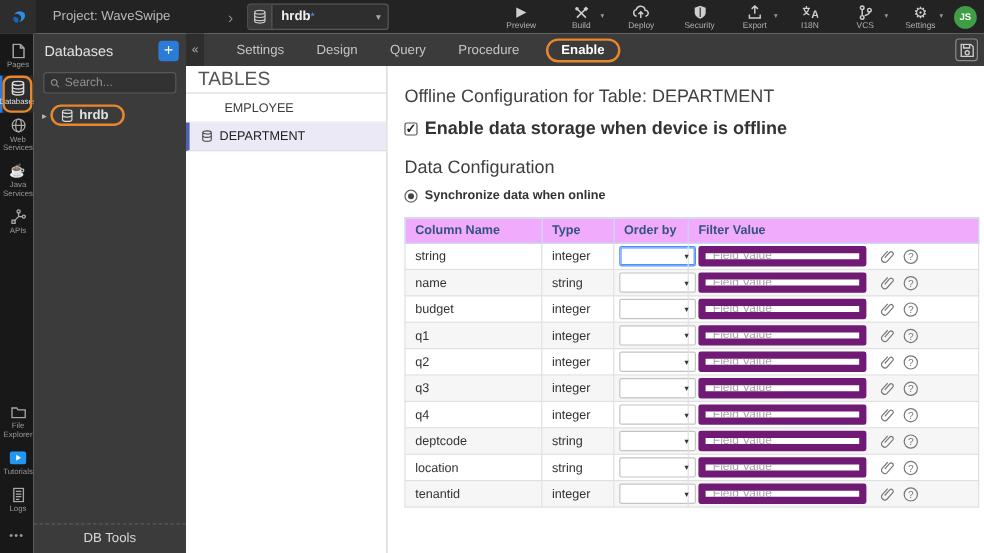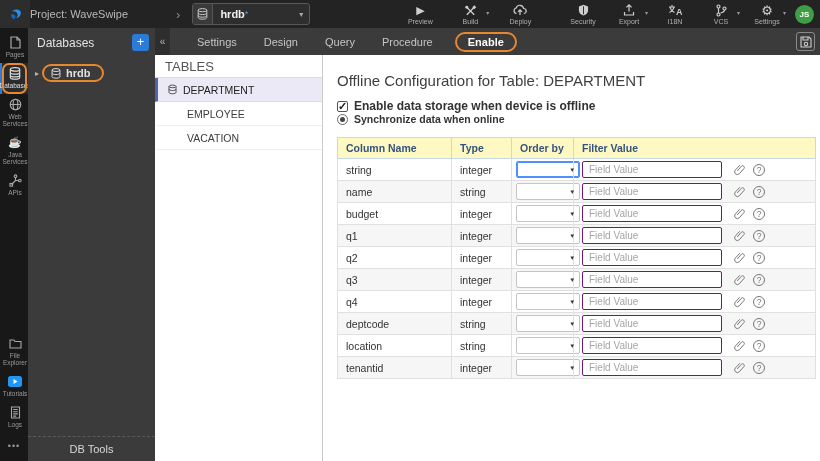--- a/index.html
+++ b/index.html
@@ -3,21 +3,21 @@
 <meta charset="utf-8">
 <style>
   * { margin:0; padding:0; box-sizing:border-box; }
   html,body { width:820px; height:461px; overflow:hidden; }
   body { font-family:"Liberation Sans", sans-serif; background:#fff; }
   .app { width:820px; height:461px; display:flex; flex-direction:column; }
 
   
   .topbar { height:28px; background:#232323; display:flex; align-items:center; flex:0 0 28px; }
   .logo-box { width:30px; height:28px; background:#2d2d2d; display:flex; align-items:center; justify-content:center; }
-  .project-label { color:#b8b8b8; font-size:11px; white-space:nowrap; }
+  .project-label { color:#b8b8b8; font-size:11px; margin-left:14px; white-space:nowrap; }
   .crumb-chev { color:#8a8a8a; font-size:13px; margin:0 12px 0 48px; }
   .db-selector { display:flex; align-items:center; height:22px; background:#2e2e2e; border:1px solid #585858; border-radius:3px; width:118px; }
   .db-selector .dbsel-iconbox { width:20px; height:20px; background:#3a3a3a; border-right:1px solid #555; display:flex; align-items:center; justify-content:center; }
   .db-selector .dbsel-label { color:#f0f0f0; font-size:11px; margin-left:7px; font-weight:bold; }
   .db-selector .dirty-dot { color:#4aa3ff; font-size:9px; vertical-align:super; line-height:0; }
   .db-selector .dbsel-caret { margin-left:auto; margin-right:6px; color:#aaa; font-size:8px; }
   .tb-group { display:flex; align-items:flex-start; }
   .tb-left { margin-left:92px; gap:14px; }
   .tb-right { margin-left:auto; gap:10px; margin-right:6px; align-items:center; }
   .tb-item { display:flex; flex-direction:column; align-items:center; width:36px; cursor:pointer; position:relative; }
@@ -57,52 +57,52 @@
   .tabbar { height:27px; background:#3b3b3b; display:flex; align-items:center; flex:0 0 27px; position:relative; }
   .collapse-btn { width:15px; height:27px; background:#2e2e2e; color:#b5b5b5; font-size:10px; display:flex; align-items:center; justify-content:center; cursor:pointer; }
   .tab { color:#c5c5c5; font-size:11px; margin-left:27px; cursor:pointer; white-space:nowrap; }
   .tab.active { color:#fff; font-weight:bold; border:2px solid #e8872e; border-radius:10px; padding:2px 11px; margin-left:22px; }
   .save-btn { position:absolute; right:5px; top:4px; width:19px; height:19px; border:1px solid #8a8a8a; border-radius:3px; display:flex; align-items:center; justify-content:center; cursor:pointer; }
 
   .content-row { flex:1; display:flex; min-height:0; }
 
   
   .tablespanel { width:168px; background:#fff; border-right:1px solid #c9c9c9; }
-  .tablespanel-header { height:23px; line-height:23px; padding-left:10px; font-size:13px; color:#555; border-bottom:1px solid #dcdcdc; }
+  .tablespanel-header { height:23px; line-height:23px; padding-left:10px; font-size:16px; color:#555; border-bottom:1px solid #dcdcdc; }
   .table-item { height:24px; display:flex; align-items:center; padding-left:10px; font-size:10.5px; color:#3c3c3c; border-bottom:1px solid #efefef; border-left:3px solid transparent; cursor:pointer; gap:6px; }
   .table-item.selected { background:#eae9f5; border-left:3px solid #5063b0; border-bottom:1px solid #dcdce8; }
   .table-item .ti-icon { color:#444; display:flex; }
   .table-item.selected .ti-label { color:#222; }
   .table-item:not(.selected) { padding-left:29px; }
 
   
   .main { flex:1; background:#fff; padding:7px 5px 0 14px; min-width:0; }
   .note-banner { background:#d9edf7; color:#31708f; font-size:10.5px; height:17px; line-height:17px; padding:0 7px; }
   .page-title { font-size:15px; color:#3f3f3f; font-weight:400; margin:10px 0 10px 0; }
   .check-row { display:flex; align-items:center; gap:6px; }
   .checkbox { width:11px; height:11px; border:1px solid #555; background:#fff; border-radius:2px; position:relative; cursor:pointer; }
   .checkbox.checked::after { content:"✓"; position:absolute; left:0px; top:-2px; font-size:11px; font-weight:bold; color:#222; }
-  .check-label { font-size:12px; font-weight:bold; color:#333; }
+  .check-label { font-size:15px; font-weight:bold; color:#333; }
   .section-title { font-size:15px; color:#3f3f3f; font-weight:400; margin:15px 0 9px 0; }
   .radio-row { display:flex; align-items:center; gap:20px; }
   .radio-opt { display:flex; align-items:center; gap:6px; margin-right:24px; cursor:pointer; }
   .radio { width:11px; height:11px; border-radius:50%; border:1px solid #666; background:#fff; position:relative; }
   .radio.selected::after { content:""; position:absolute; inset:2px; border-radius:50%; background:#444; }
   .radio-label { font-size:10.5px; font-weight:bold; color:#333; }
 
   
   table.cfg { border-collapse:collapse; width:479px; margin-top:12px; table-layout:fixed; }
-  table.cfg th { background:#fef9c3; color:#35537c; font-size:10.5px; font-weight:bold; text-align:left; padding:4px 8px; border:1px solid #c6d6ec; height:18px; }
+  table.cfg th { background:#f0abfc; color:#35537c; font-size:10.5px; font-weight:bold; text-align:left; padding:4px 8px; border:1px solid #c6d6ec; height:18px; }
   table.cfg td { border:1px solid #e0e0e0; font-size:10.5px; color:#333; padding:2px 8px; height:22px; }
   table.cfg tbody tr:nth-child(even) { background:#f6f6f6; }
   .sel { width:64px; height:17px; border:1px solid #c4c4c4; border-radius:2px; background:#fff; display:flex; align-items:center; justify-content:flex-end; padding-right:5px; cursor:pointer; }
   .sel .sel-caret { font-size:7px; color:#333; }
   .sel.focused { border:1px solid #4d90fe; box-shadow:0 0 0 1px #4d90fe inset; }
   .fv-cell { display:flex; align-items:center; gap:9px; }
-  .fv-input { width:140px; height:17px; border:1px solid #701a75; border-radius:2px; font-size:10px; padding:0 6px; color:#333; outline:none; font-family:"Liberation Sans",sans-serif; }
+  .fv-input { width:140px; height:17px; border:6px solid #701a75; border-radius:2px; font-size:10px; padding:0 6px; color:#333; outline:none; font-family:"Liberation Sans",sans-serif; }
   .fv-input::placeholder { color:#a5a5a5; }
   .row-icons { display:flex; align-items:center; gap:8px; margin-left:3px; }
   .help-icon { width:12px; height:12px; border-radius:50%; border:1px solid #777; color:#777; font-size:8.5px; display:flex; align-items:center; justify-content:center; cursor:pointer; }
   .bind-icon { display:flex; cursor:pointer; }
   svg { display:block; }
 </style>
 </head>
 <body>
 
 <div class="app">
@@ -302,20 +302,27 @@
         <span class="r-label">Logs</span>
       </div>
       <div class="rail-more">•••</div>
     </div>
 
     <div class="dbpanel">
       <div class="dbpanel-header">
         <span class="dbpanel-title">Databases</span>
         <span class="add-db-btn">+</span>
       </div>
+      <div class="search-wrap">
+        <svg width="9" height="9" viewBox="0 0 10 10">
+            <circle cx="4" cy="4" r="3" fill="none" stroke="#8f8f8f" stroke-width="1.2"></circle>
+            <path d="M6.3 6.3 9 9" stroke="#8f8f8f" stroke-width="1.2"></path>
+          </svg>
+        <input type="text" placeholder="Search..." style="">
+      </div>
       <div class="db-item-row">
         <span class="tree-caret">▸</span>
         <div class="db-item">
           <span>
             <svg width="10" height="11" viewBox="0 0 11 12">
                 <g fill="none" stroke="#d8d8d8" stroke-width="1.1">
                   <ellipse cx="5.5" cy="2.2" rx="4.3" ry="1.6"></ellipse>
                   <path d="M1.2 2.2v7.4c0 .9 1.9 1.6 4.3 1.6s4.3-.7 4.3-1.6V2.2"></path>
                   <path d="M1.2 5.6c0 .9 1.9 1.6 4.3 1.6s4.3-.7 4.3-1.6"></path>
                 </g>
@@ -343,48 +350,46 @@
                 <circle cx="6" cy="8" r="1.7"></circle>
               </g>
             </svg>
         </span>
       </div>
 
       <div class="content-row">
 
         <div class="tablespanel">
           <div class="tablespanel-header">TABLES</div>
+          <div class="table-item">
+            <span class="ti-label">EMPLOYEE</span>
+          </div>
           <div class="table-item selected">
             <span class="ti-icon">
               <svg width="9" height="11" viewBox="0 0 11 12">
                   <g fill="none" stroke="#444" stroke-width="1.1">
                     <ellipse cx="5.5" cy="2.2" rx="4.3" ry="1.6"></ellipse>
                     <path d="M1.2 2.2v7.4c0 .9 1.9 1.6 4.3 1.6s4.3-.7 4.3-1.6V2.2"></path>
                     <path d="M1.2 5.6c0 .9 1.9 1.6 4.3 1.6s4.3-.7 4.3-1.6"></path>
                   </g>
                 </svg>
             </span>
             <span class="ti-label">DEPARTMENT</span>
           </div>
-          <div class="table-item">
-            <span class="ti-label">EMPLOYEE</span>
-          </div>
-          <div class="table-item">
-            <span class="ti-label">VACATION</span>
-          </div>
         </div>
 
         <div class="main">
           <div class="page-title">Offline Configuration for Table: DEPARTMENT</div>
 
           <div class="check-row">
             <span class="checkbox checked"></span>
             <span class="check-label">Enable data storage when device is offline</span>
           </div>
 
+          <div class="section-title">Data Configuration</div>
 
           <div class="radio-row">
             <span class="radio-opt">
               <span class="radio selected"></span>
               <span class="radio-label">Synchronize data when online</span>
             </span>
           </div>
 
           <table class="cfg">
             <colgroup>

